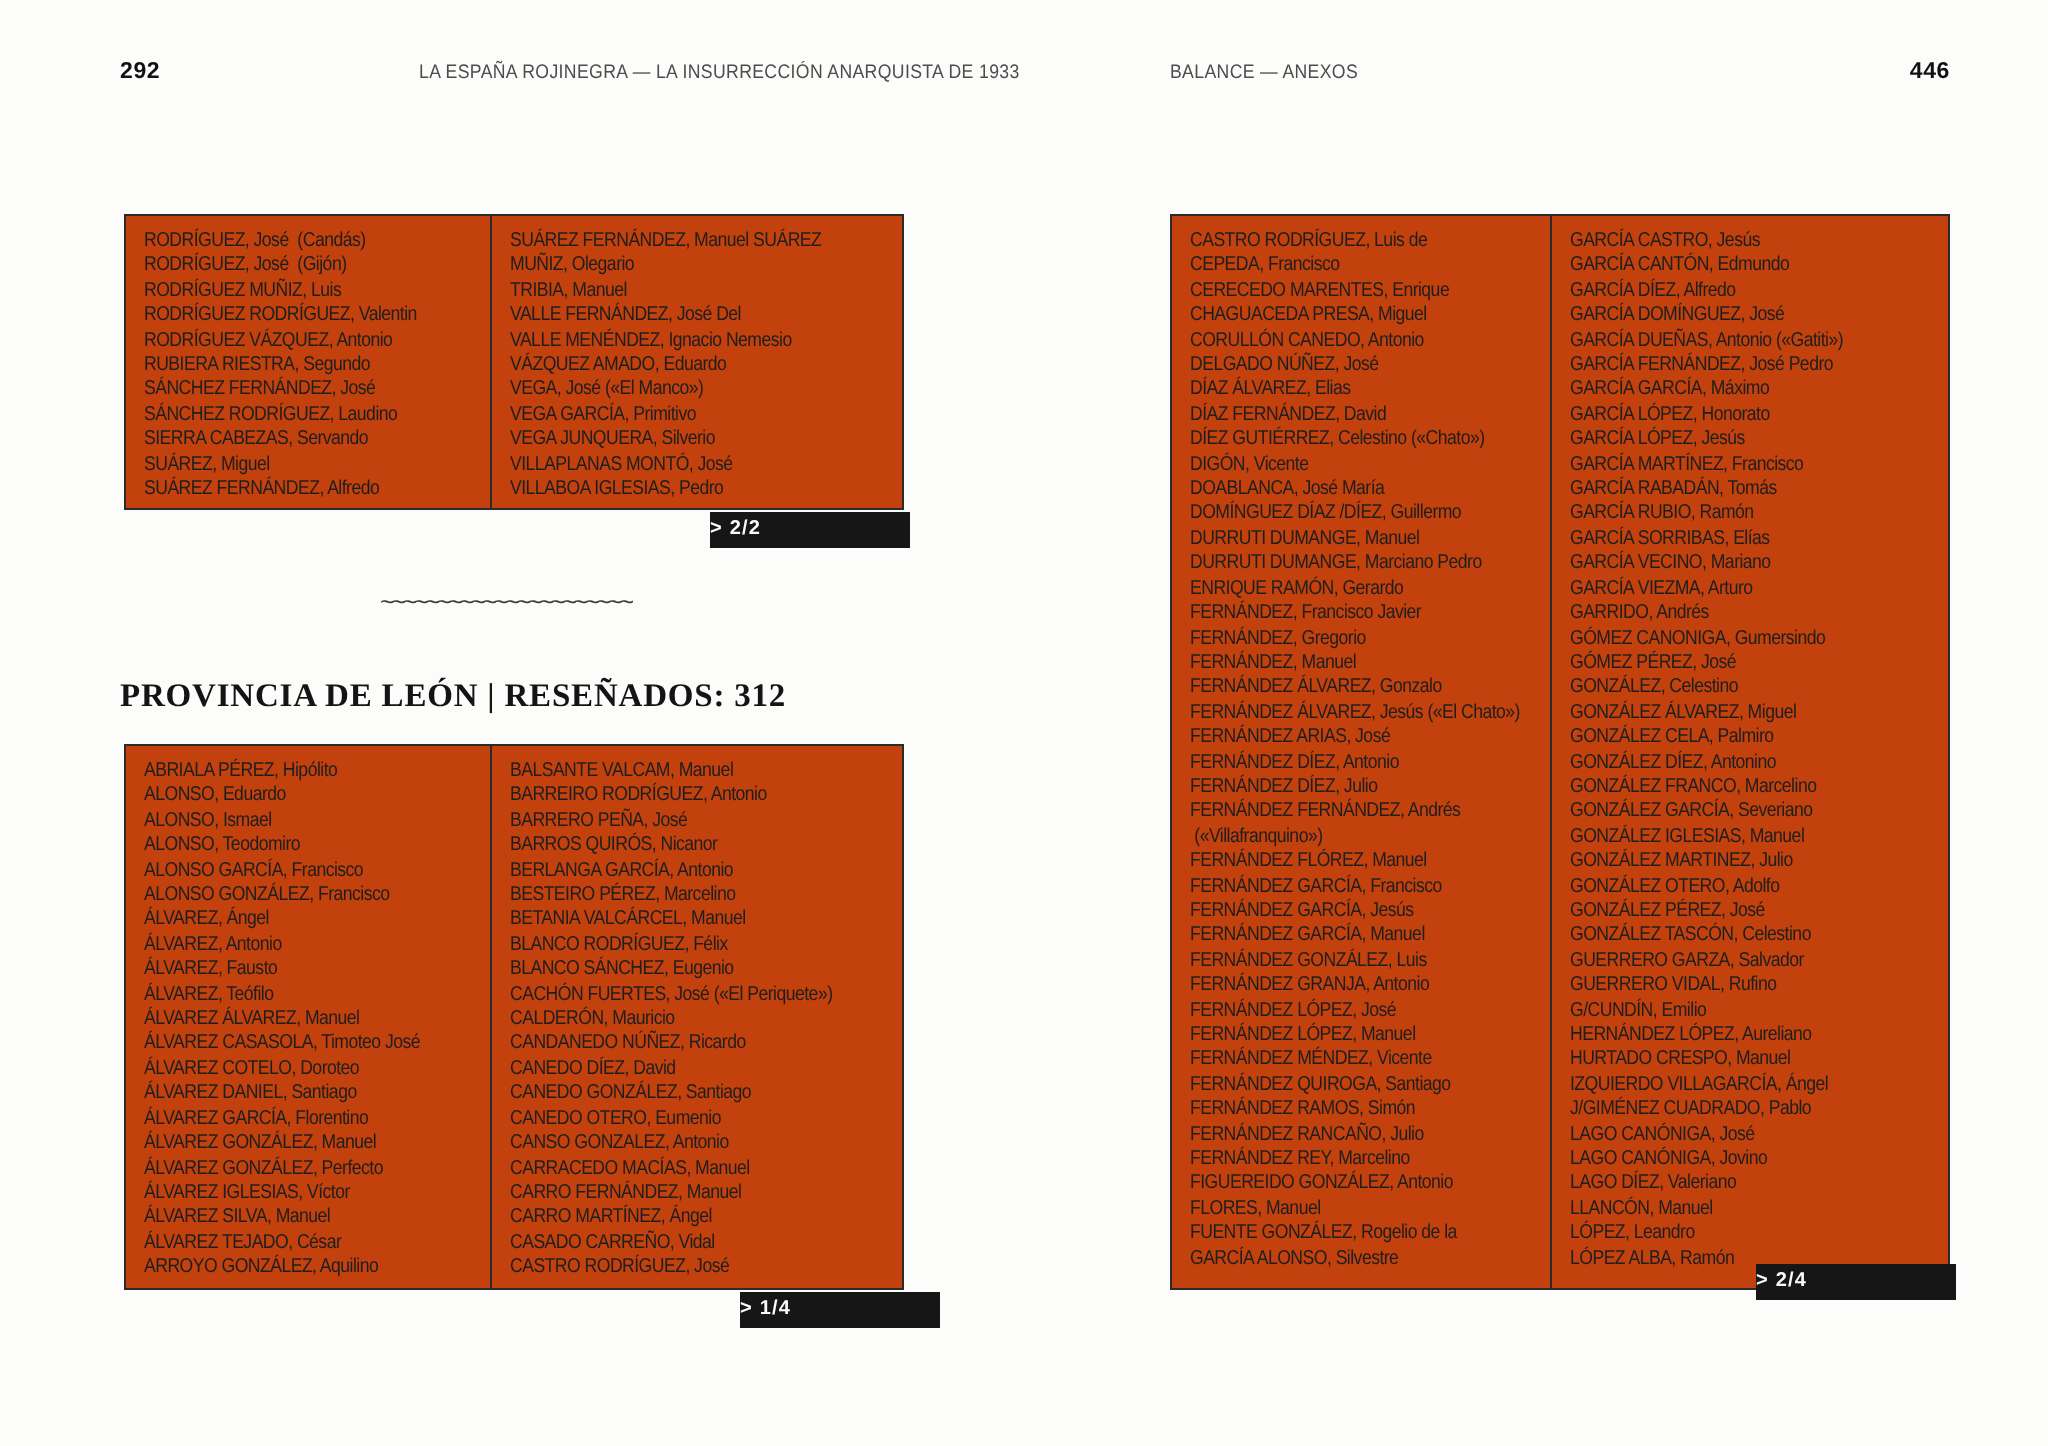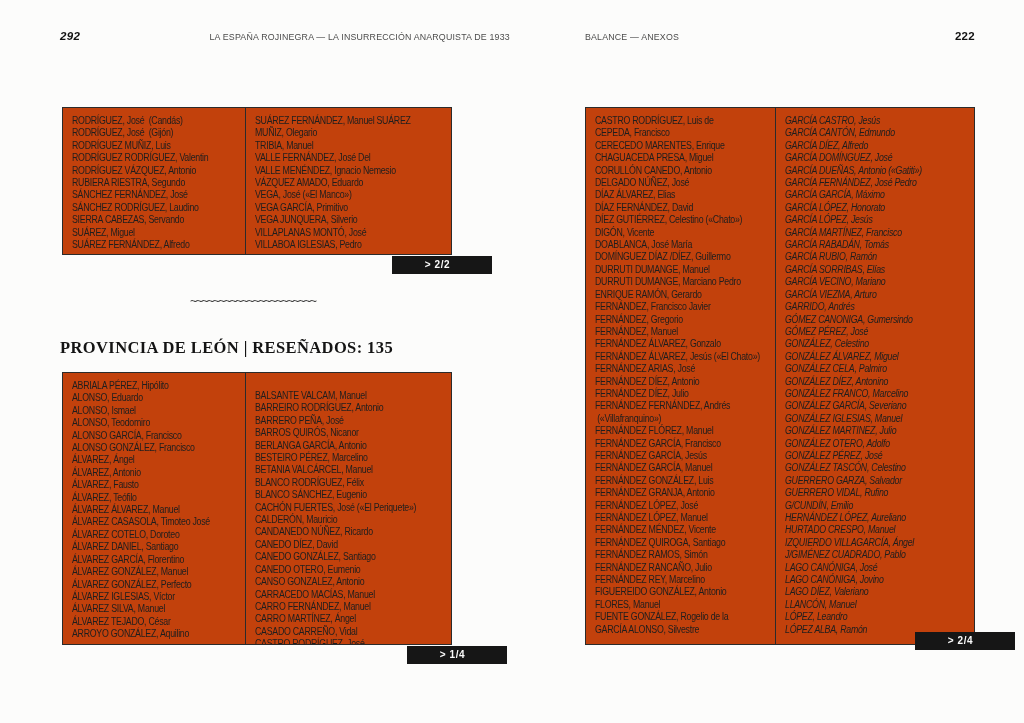--- a/index.html
+++ b/index.html
@@ -28,35 +28,35 @@
   .cell{box-sizing:border-box;padding:7px 0 0 9px;overflow:hidden;}
   .cell.first{border-right:1.5px solid #2b2b2b;}
   .cell-inner{transform:scaleX(.88);transform-origin:0 0;width:114%;}
   .name-line{
     font-size:10px;line-height:12.4px;letter-spacing:-.3px;
     white-space:pre;color:#1e1e1e;
   }
   
   .badge{
     position:absolute;width:100px;height:18px;background:#161616;color:#fafafa;
-    font-size:10px;font-weight:bold;letter-spacing:.6px;text-align:center;
-    line-height:18px;padding-right:9px;box-sizing:border-box;margin-left:37px;
+    font-size:10px;font-weight:bold;letter-spacing:.6px;text-align:left;
+    line-height:18px;padding-right:9px;box-sizing:border-box;
   }
   
   .wavy{
     position:absolute;font-size:12.5px;letter-spacing:-1.6px;color:#3c3c3c;
     white-space:nowrap;
   }
 </style>
 </head>
 <body>
 
 <div class="canvas">
 
-  <div class="pagenum" style="left:60px;top:30px;font-style:italic;">292</div>
+  <div class="pagenum" style="left:60px;top:30px;">292</div>
   <div class="running centered" style="left:197px;top:31px;width:250px;">LA ESPAÑA ROJINEGRA — LA INSURRECCIÓN ANARQUISTA DE 1933</div>
 
 
   <div class="nametable" style="left:62px;top:107px;width:390px;height:148px;">
     <div class="cell first" style="width:183px;">
       <div class="cell-inner">
           <div class="name-line">RODRÍGUEZ, José  (Candás)</div>
           <div class="name-line">RODRÍGUEZ, José  (Gijón)</div>
           <div class="name-line">RODRÍGUEZ MUÑIZ, Luis</div>
           <div class="name-line">RODRÍGUEZ RODRÍGUEZ, Valentin</div>
@@ -82,21 +82,21 @@
           <div class="name-line">VEGA JUNQUERA, Silverio</div>
           <div class="name-line">VILLAPLANAS MONTÓ, José</div>
           <div class="name-line">VILLABOA IGLESIAS, Pedro</div>
         </div>
     </div>
   </div>
   <div class="badge" style="left:355px;top:256px;">&gt; 2/2</div>
 
   <div class="wavy" style="left:190px;top:294px;">~~~~~~~~~~~~~~~~~~~~~~</div>
 
-  <div class="section-title" style="left:60px;top:338px;">PROVINCIA DE LEÓN | RESEÑADOS: 135</div>
+  <div class="section-title" style="left:60px;top:338px;">PROVINCIA DE LEÓN | RESEÑADOS: 312</div>
 
   <div class="nametable" style="left:62px;top:372px;width:390px;height:273px;">
     <div class="cell first" style="width:183px;">
       <div class="cell-inner">
           <div class="name-line">ABRIALA PÉREZ, Hipólito</div>
           <div class="name-line">ALONSO, Eduardo</div>
           <div class="name-line">ALONSO, Ismael</div>
           <div class="name-line">ALONSO, Teodomiro</div>
           <div class="name-line">ALONSO GARCÍA, Francisco</div>
           <div class="name-line">ALONSO GONZÁLEZ, Francisco</div>
@@ -110,21 +110,21 @@
           <div class="name-line">ÁLVAREZ DANIEL, Santiago</div>
           <div class="name-line">ÁLVAREZ GARCÍA, Florentino</div>
           <div class="name-line">ÁLVAREZ GONZÁLEZ, Manuel</div>
           <div class="name-line">ÁLVAREZ GONZÁLEZ, Perfecto</div>
           <div class="name-line">ÁLVAREZ IGLESIAS, Víctor</div>
           <div class="name-line">ÁLVAREZ SILVA, Manuel</div>
           <div class="name-line">ÁLVAREZ TEJADO, César</div>
           <div class="name-line">ARROYO GONZÁLEZ, Aquilino</div>
         </div>
     </div>
-    <div class="cell" style="flex:1;margin-top:10px;">
+    <div class="cell" style="flex:1;">
       <div class="cell-inner">
           <div class="name-line">BALSANTE VALCAM, Manuel</div>
           <div class="name-line">BARREIRO RODRÍGUEZ, Antonio</div>
           <div class="name-line">BARRERO PEÑA, José</div>
           <div class="name-line">BARROS QUIRÓS, Nicanor</div>
           <div class="name-line">BERLANGA GARCÍA, Antonio</div>
           <div class="name-line">BESTEIRO PÉREZ, Marcelino</div>
           <div class="name-line">BETANIA VALCÁRCEL, Manuel</div>
           <div class="name-line">BLANCO RODRÍGUEZ, Félix</div>
           <div class="name-line">BLANCO SÁNCHEZ, Eugenio</div>
@@ -139,21 +139,21 @@
           <div class="name-line">CARRO FERNÁNDEZ, Manuel</div>
           <div class="name-line">CARRO MARTÍNEZ, Ángel</div>
           <div class="name-line">CASADO CARREÑO, Vidal</div>
           <div class="name-line">CASTRO RODRÍGUEZ, José</div>
         </div>
     </div>
   </div>
   <div class="badge" style="left:370px;top:646px;">&gt; 1/4</div>
 
   <div class="running" style="left:585px;top:31px;">BALANCE — ANEXOS</div>
-  <div class="pagenum" style="left:930px;top:30px;width:45px;text-align:right;">222</div>
+  <div class="pagenum" style="left:930px;top:30px;width:45px;text-align:right;">446</div>
 
 
   <div class="nametable" style="left:585px;top:107px;width:390px;height:538px;">
     <div class="cell first" style="width:190px;">
       <div class="cell-inner">
           <div class="name-line">CASTRO RODRÍGUEZ, Luis de</div>
           <div class="name-line">CEPEDA, Francisco</div>
           <div class="name-line">CERECEDO MARENTES, Enrique</div>
           <div class="name-line">CHAGUACEDA PRESA, Miguel</div>
           <div class="name-line">CORULLÓN CANEDO, Antonio</div>
@@ -189,21 +189,21 @@
           <div class="name-line">FERNÁNDEZ QUIROGA, Santiago</div>
           <div class="name-line">FERNÁNDEZ RAMOS, Simón</div>
           <div class="name-line">FERNÁNDEZ RANCAÑO, Julio</div>
           <div class="name-line">FERNÁNDEZ REY, Marcelino</div>
           <div class="name-line">FIGUEREIDO GONZÁLEZ, Antonio</div>
           <div class="name-line">FLORES, Manuel</div>
           <div class="name-line">FUENTE GONZÁLEZ, Rogelio de la</div>
           <div class="name-line">GARCÍA ALONSO, Silvestre</div>
         </div>
     </div>
-    <div class="cell" style="flex:1;font-style:italic;">
+    <div class="cell" style="flex:1;">
       <div class="cell-inner">
           <div class="name-line">GARCÍA CASTRO, Jesús</div>
           <div class="name-line">GARCÍA CANTÓN, Edmundo</div>
           <div class="name-line">GARCÍA DÍEZ, Alfredo</div>
           <div class="name-line">GARCÍA DOMÍNGUEZ, José</div>
           <div class="name-line">GARCÍA DUEÑAS, Antonio («Gatiti»)</div>
           <div class="name-line">GARCÍA FERNÁNDEZ, José Pedro</div>
           <div class="name-line">GARCÍA GARCÍA, Máximo</div>
           <div class="name-line">GARCÍA LÓPEZ, Honorato</div>
           <div class="name-line">GARCÍA LÓPEZ, Jesús</div>

